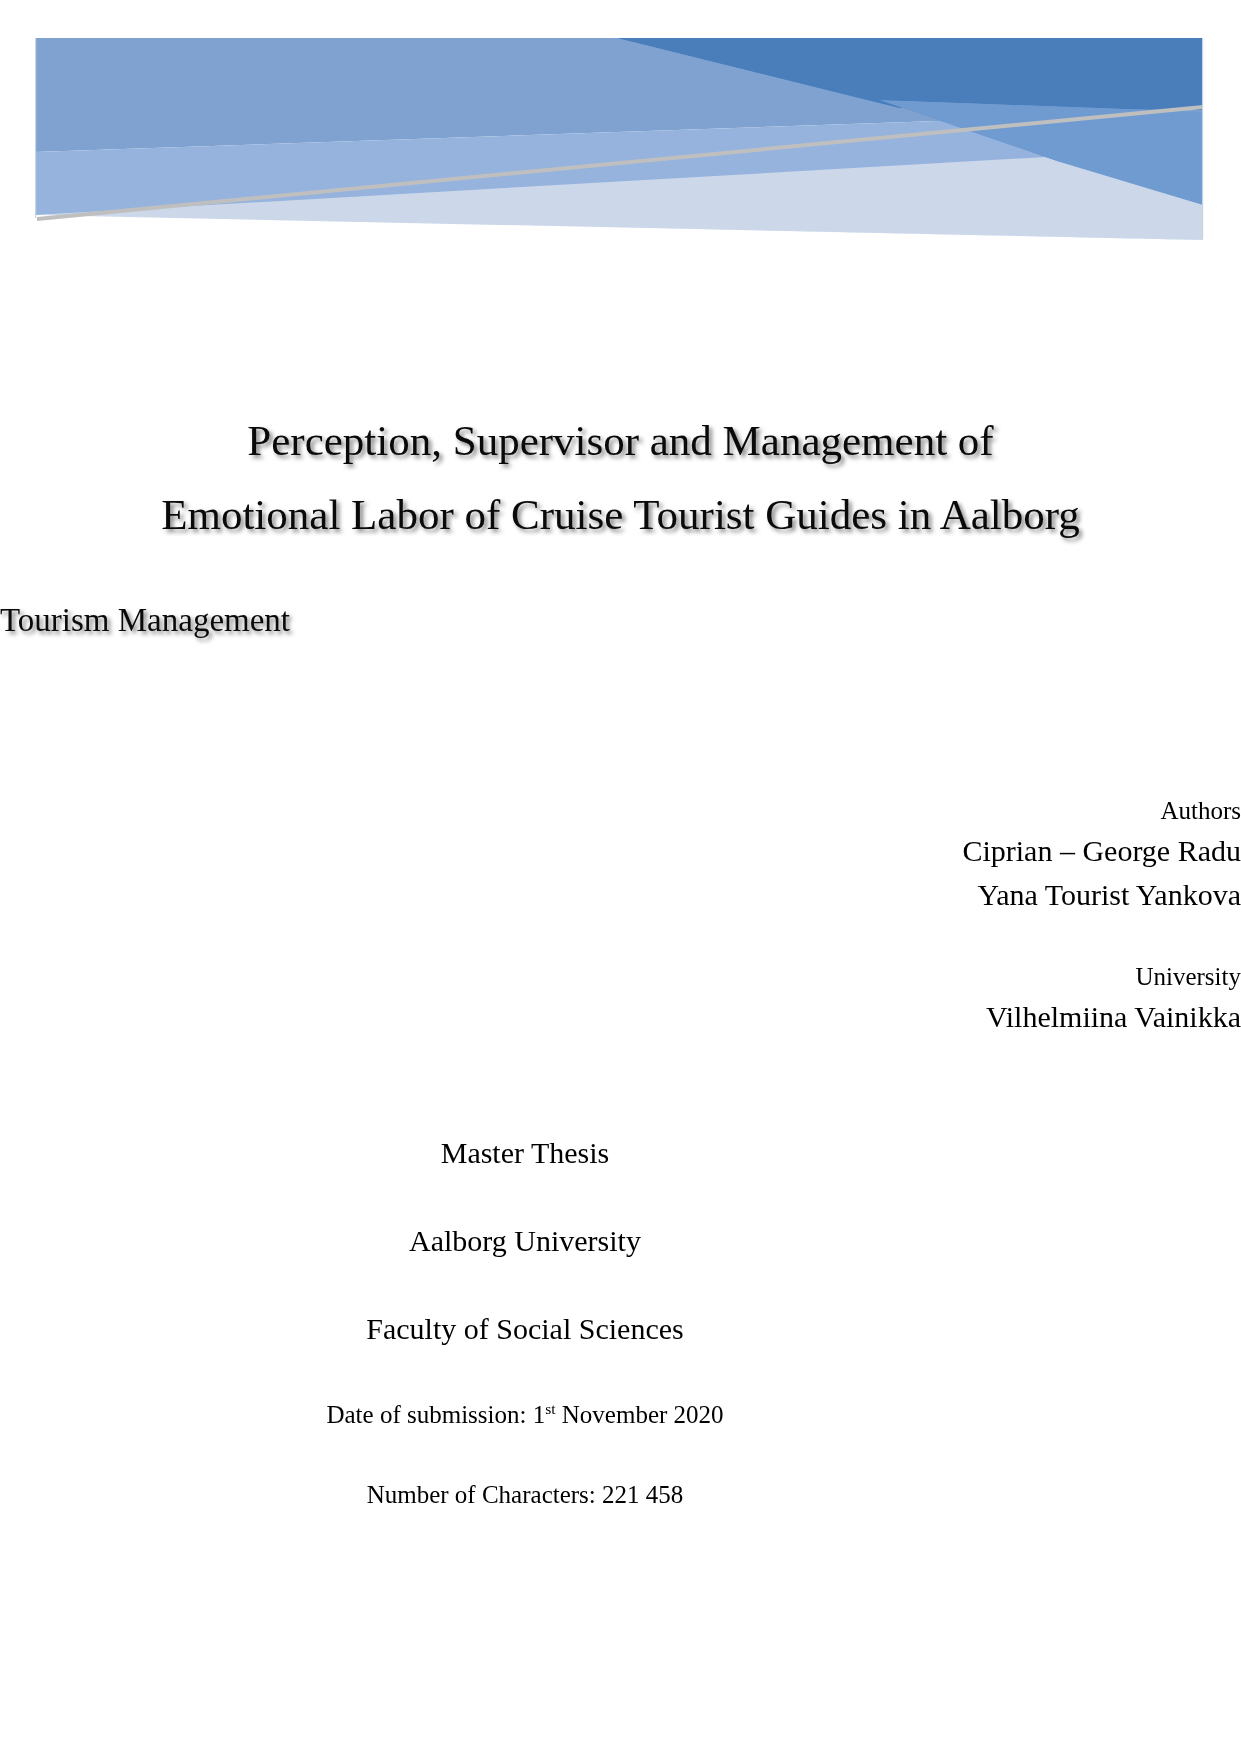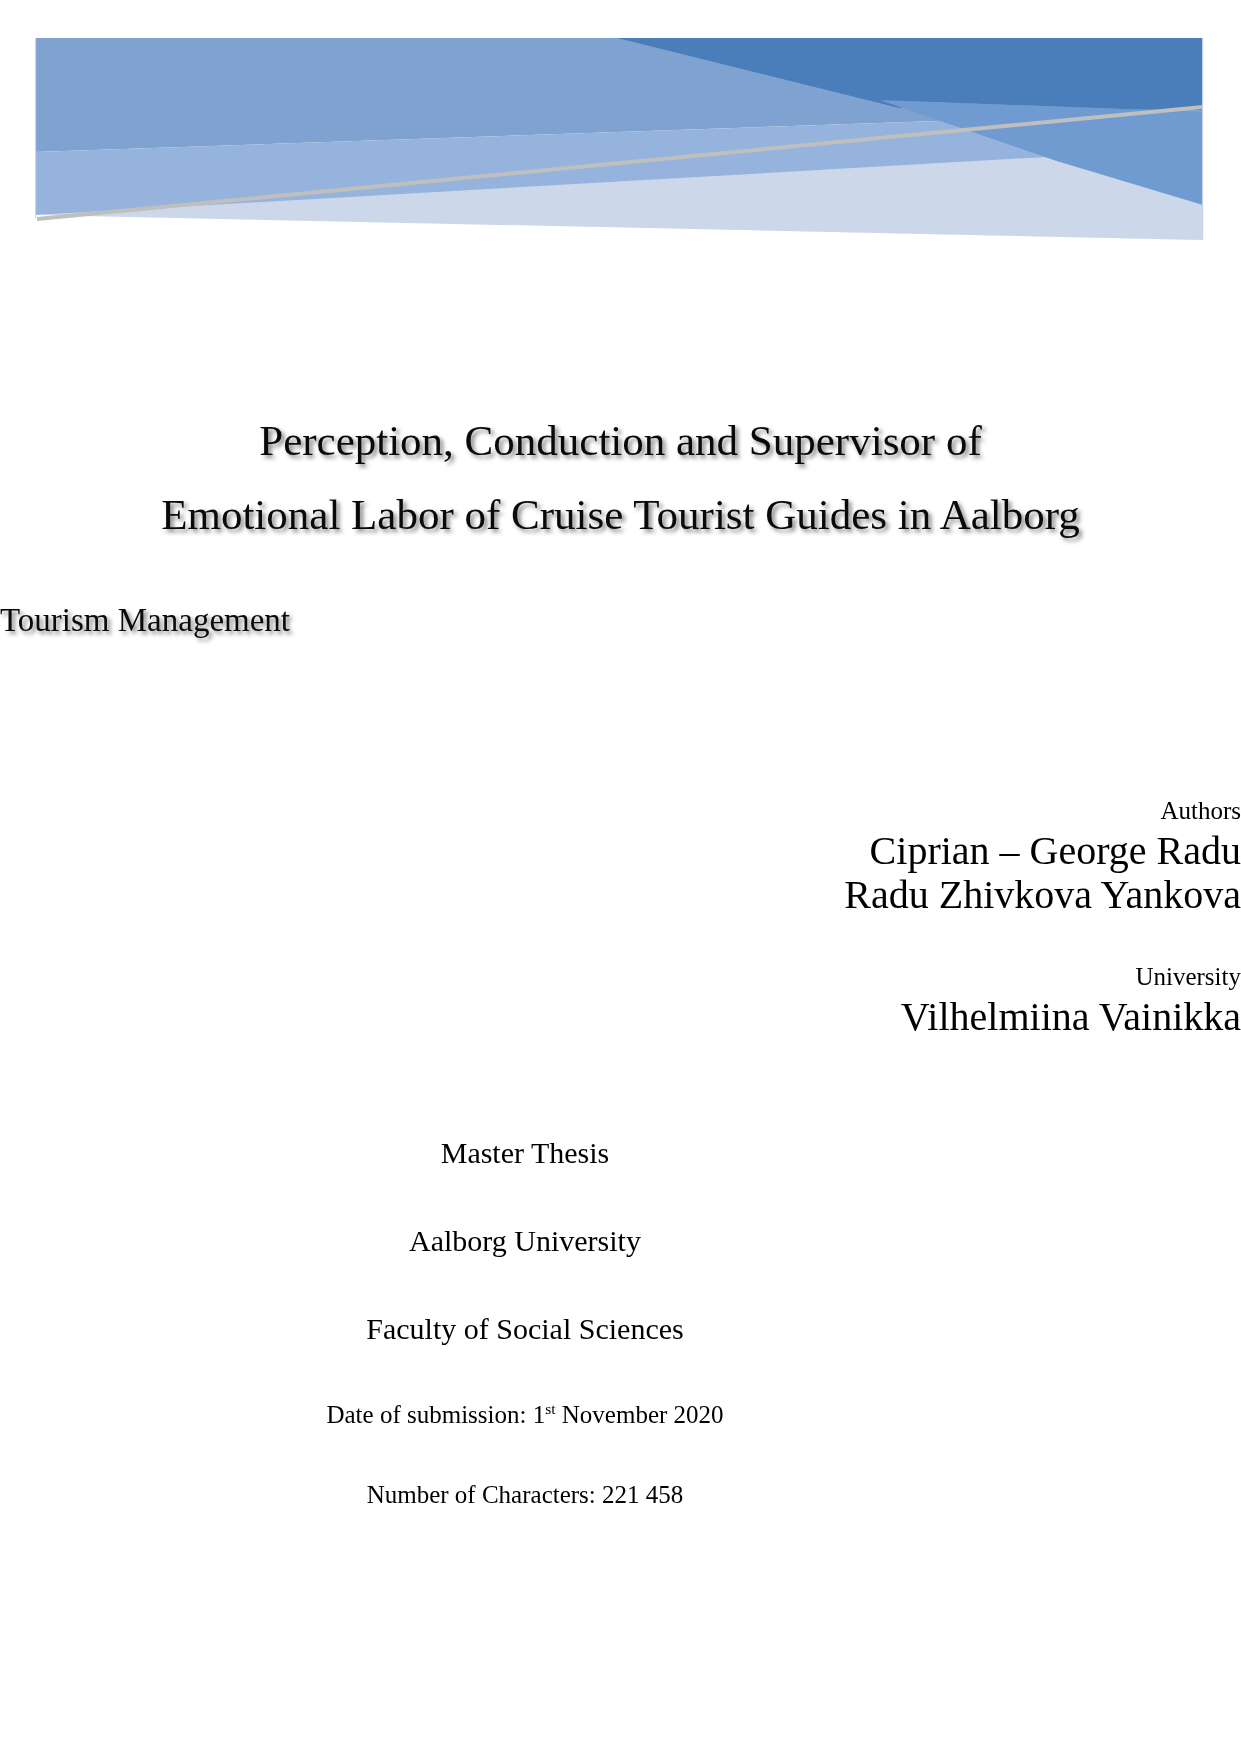--- a/index.html
+++ b/index.html
@@ -77,21 +77,21 @@
     left: 0;
     top: 793px;
     width: 1241px;
     text-align: right;
   }
   .credit-role {
     font-size: 25px;
     line-height: 36px;
   }
   .credit-name {
-    font-size: 40px;
+    font-size: 30px;
     line-height: 44px;
   }
   .credit-gap {
     height: 42px;
   }
 
   
   .info-block {
     position: absolute;
     left: 0;
@@ -171,32 +171,32 @@
         <polygon points="37,217 1203,105 1203,109 37,221" fill="#bfbfbf"></polygon>
 
         <rect x="35" y="38" width="1.2" height="180" fill="#c8d3e4"></rect>
 
         <rect x="1202" y="38" width="1.2" height="200" fill="#c8d3e4"></rect>
       </g>
     </svg>
   </div>
 
   <div class="title-block">
-    <div class="doc-title-line">Perception, Conduction and Supervisor of</div>
+    <div class="doc-title-line">Perception, Supervisor and Management of</div>
     <div class="doc-title-line">Emotional Labor of Cruise Tourist Guides in Aalborg</div>
   </div>
 
   <div class="subtitle-block">
     <div class="doc-subtitle">Tourism Management</div>
   </div>
 
   <div class="credits">
     <div class="credit-role">Authors</div>
     <div class="credit-name">Ciprian – George Radu</div>
-    <div class="credit-name">Radu Zhivkova Yankova</div>
+    <div class="credit-name">Yana Tourist Yankova</div>
     <div class="credit-gap"></div>
     <div class="credit-role">University</div>
     <div class="credit-name">Vilhelmiina Vainikka</div>
   </div>
 
   <div class="info-block">
     <div class="info-line-lg">Master Thesis</div>
     <div class="info-line-lg">Aalborg University</div>
     <div class="info-line-lg">Faculty of Social Sciences</div>
     <div class="info-line-sm">

